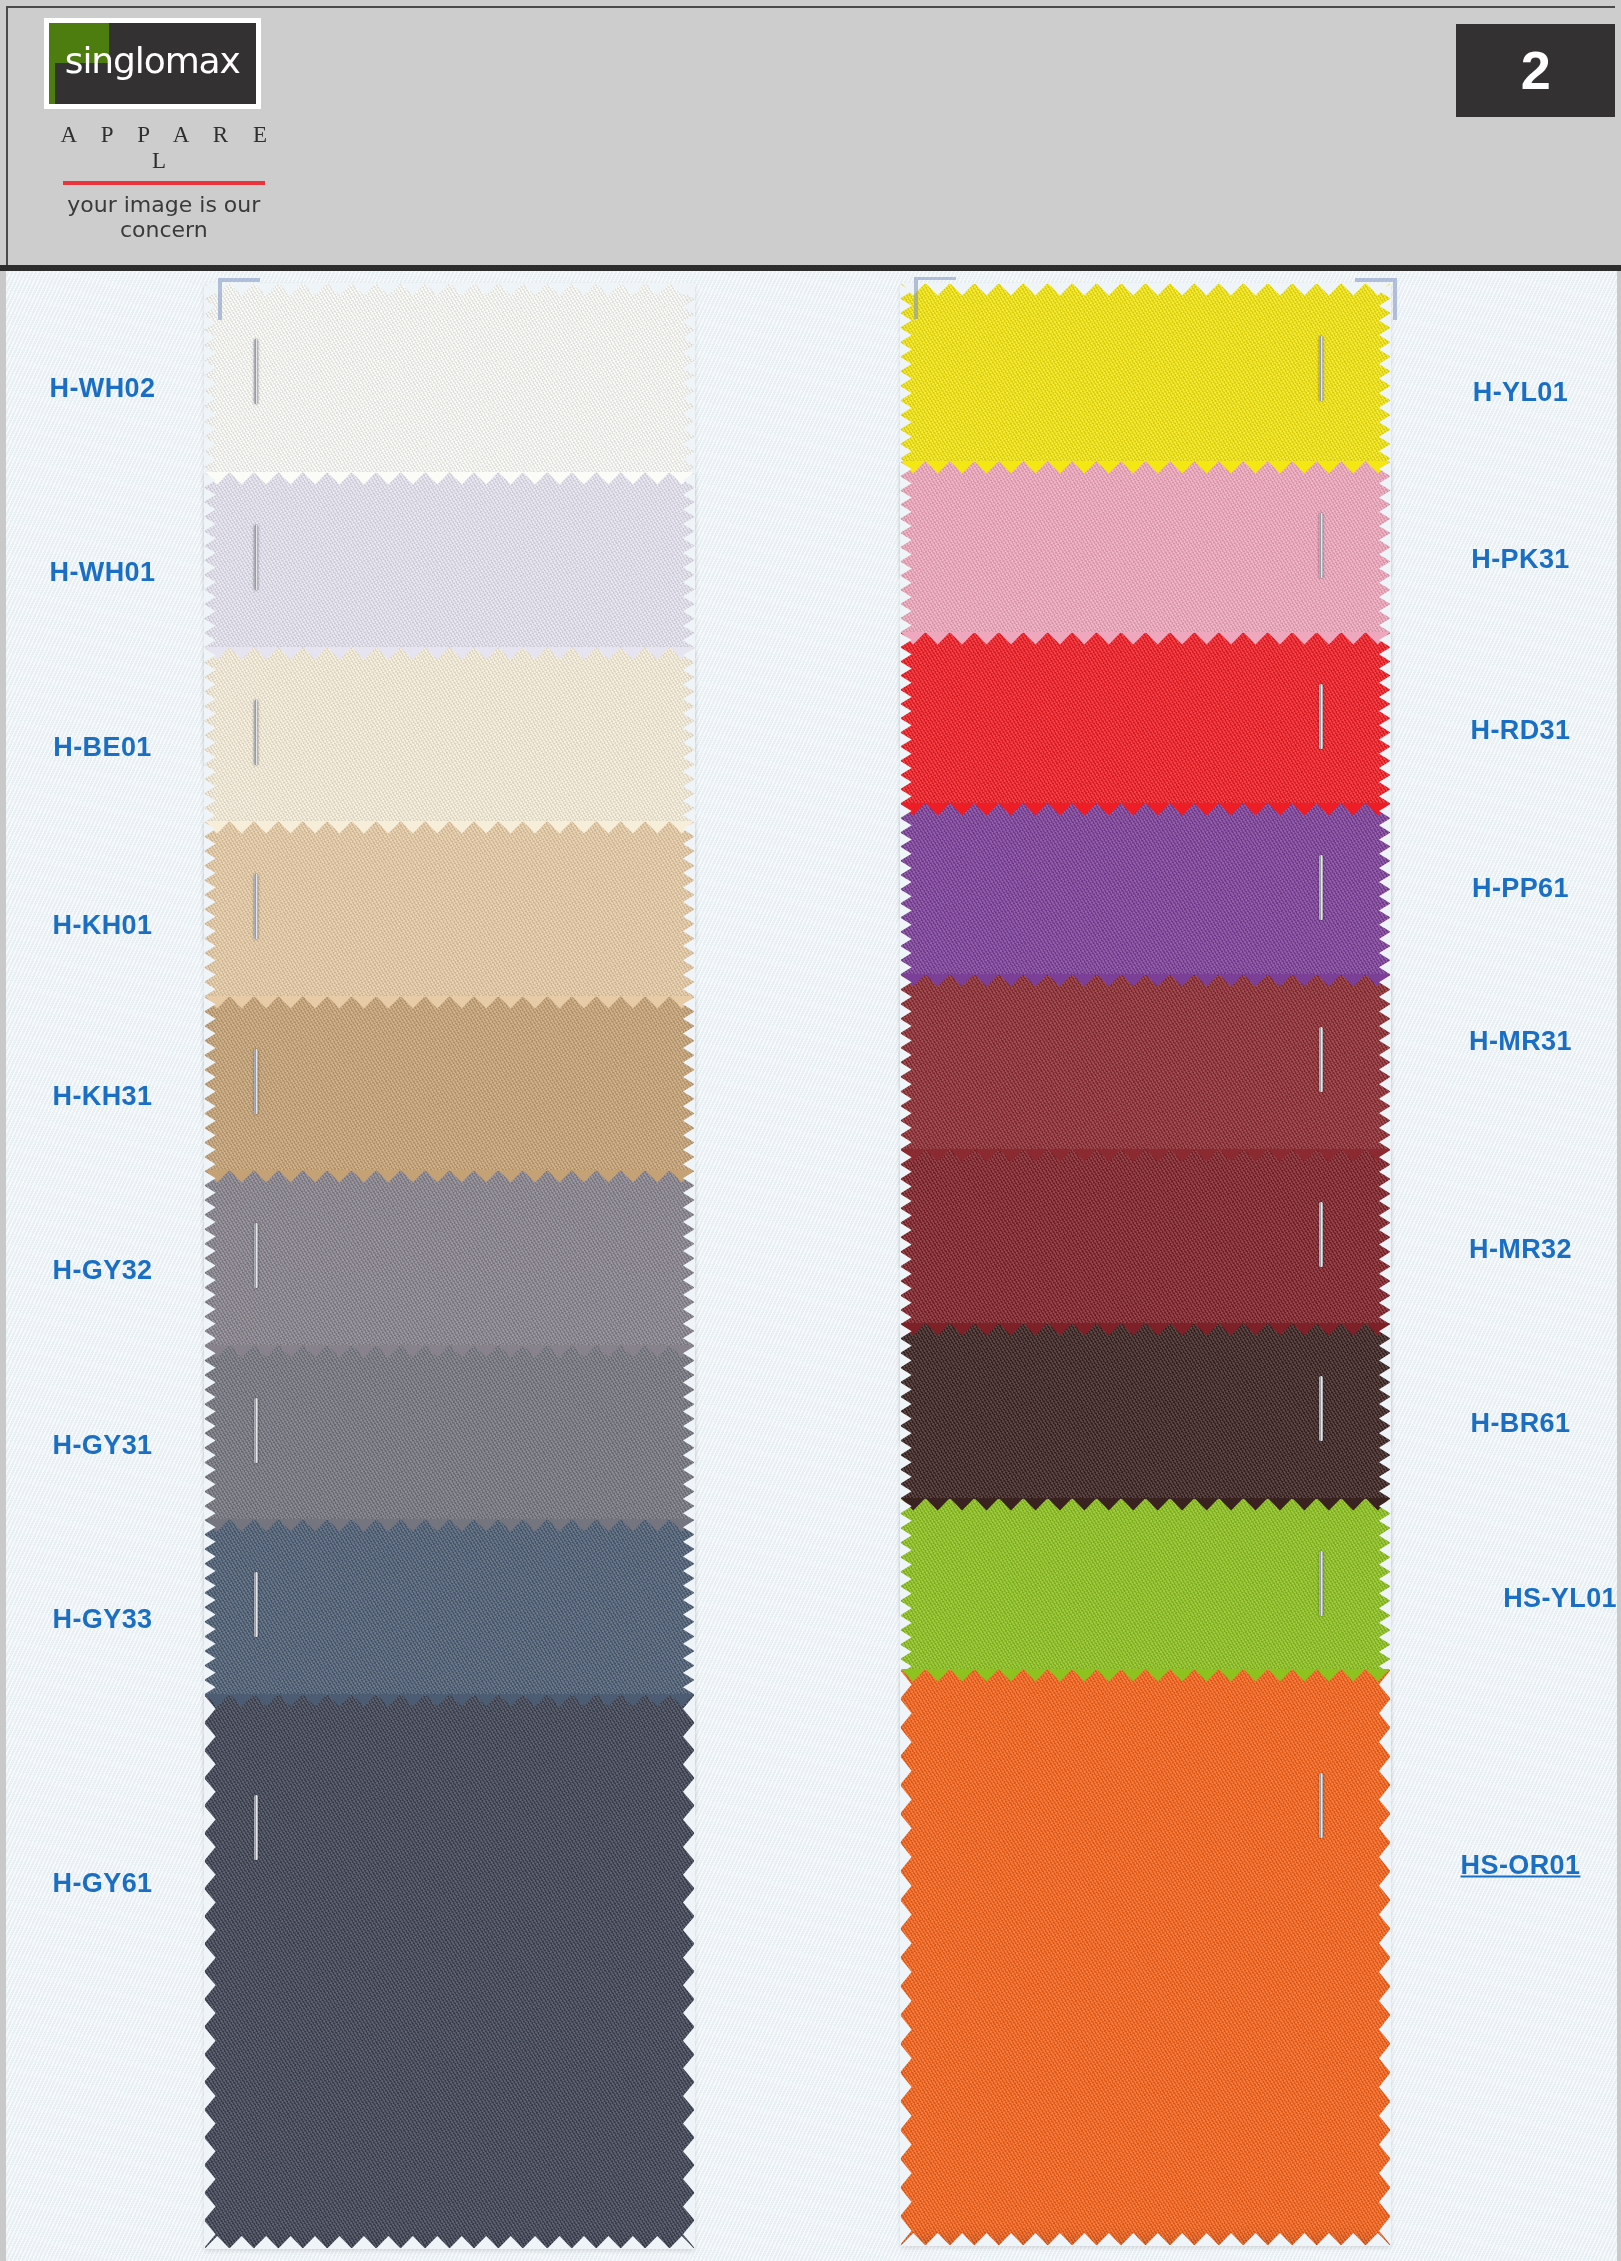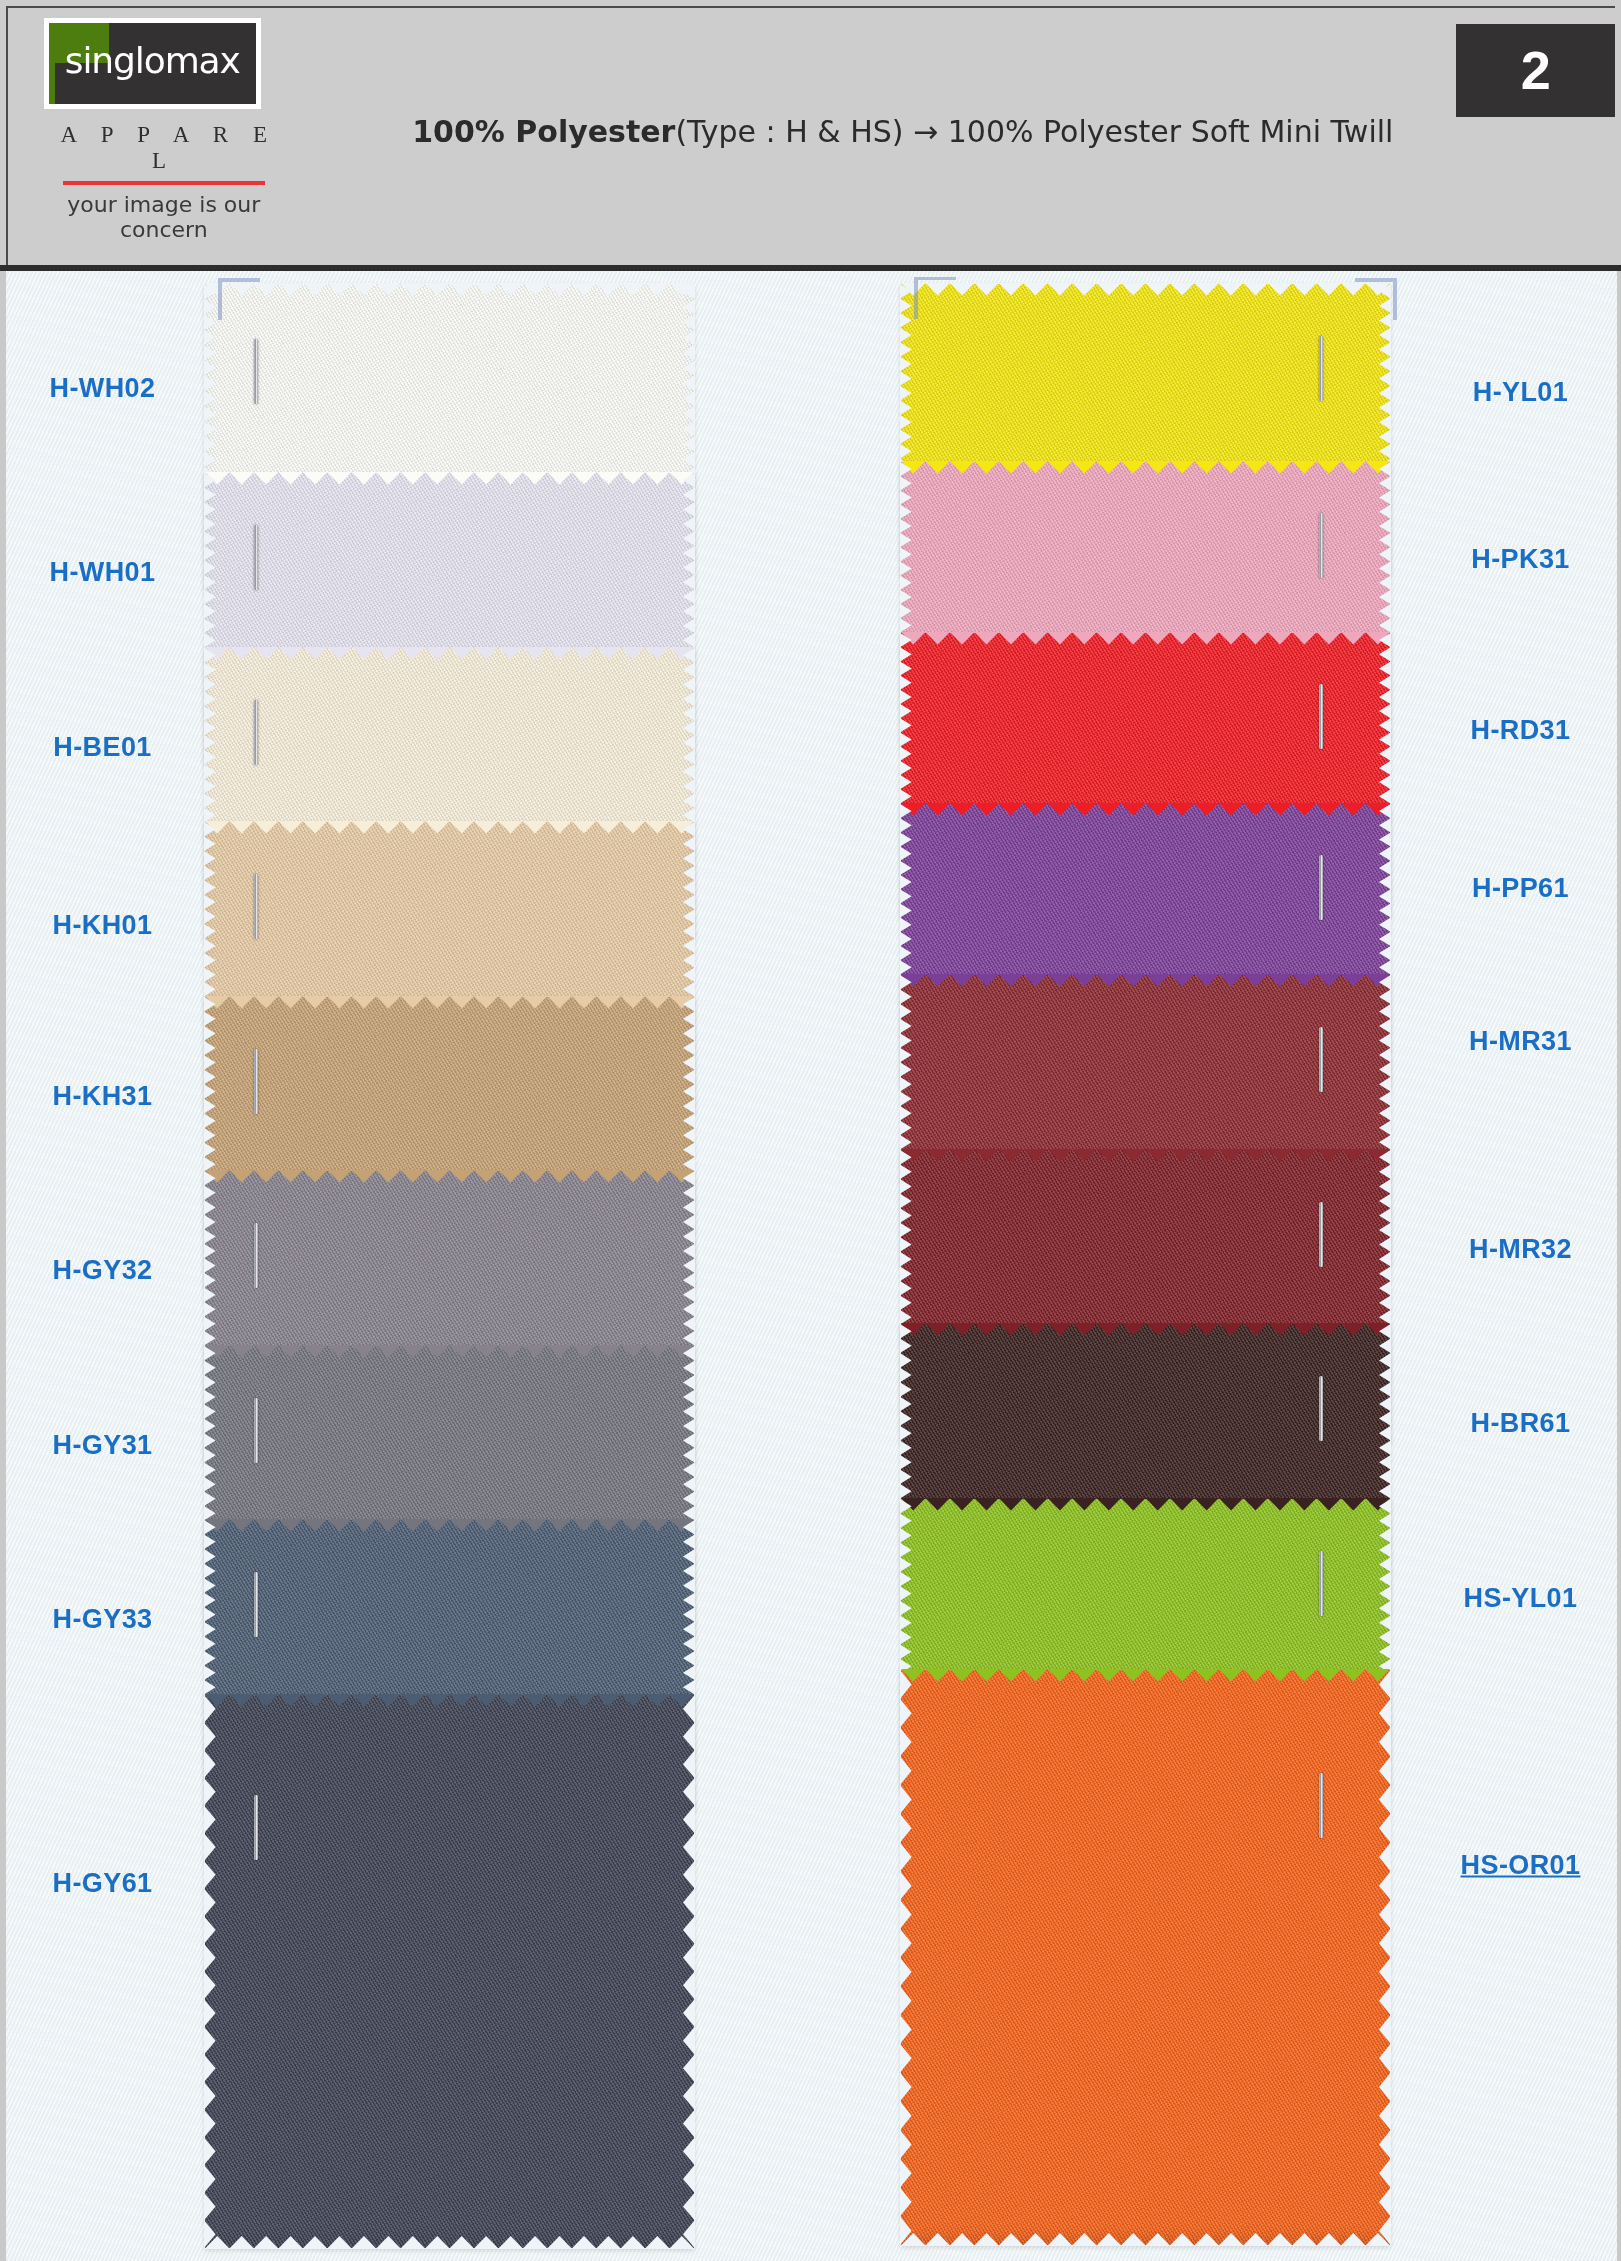--- a/index.html
+++ b/index.html
@@ -204,24 +204,20 @@
       <div class="logo-box">
         <div class="logo-dark"></div>
         <div class="logo-dark-b"></div>
         <div class="logo-word">singlomax</div>
       </div>
       <div class="brand-apparel">A P P A R E L</div>
       <div class="brand-rule"></div>
       <div class="brand-tag">your image is our concern</div>
     </div>
 
-    <div class="title">
-      <b>100% Polyester</b>
-        <span> (Type : H &amp; HS) → 100% Polyester Soft Mini Twill</span>
-    </div>
 
     <div class="pagenum">2</div>
   </div>
 </div>
 
 <div class="page">
 
   <div class="labelcol left" id="labels-left">
       <div class="swatch-label" style="top: 117px;">H-WH02</div>
       <div class="swatch-label" style="top: 301px;">H-WH01</div>
@@ -234,21 +230,21 @@
       <div class="swatch-label" style="top: 1612px;">H-GY61</div>
     </div>
   <div class="labelcol right" id="labels-right">
       <div class="swatch-label" style="top: 121px;">H-YL01</div>
       <div class="swatch-label" style="top: 288px;">H-PK31</div>
       <div class="swatch-label" style="top: 459px;">H-RD31</div>
       <div class="swatch-label" style="top: 617px;">H-PP61</div>
       <div class="swatch-label" style="top: 770px;">H-MR31</div>
       <div class="swatch-label" style="top: 978px;">H-MR32</div>
       <div class="swatch-label" style="top: 1152px;">H-BR61</div>
-      <div class="swatch-label" style="top: 1327px;">HS-YL01</div>
+      <div class="swatch-label" style="top: 1327px; text-align: right;">HS-YL01</div>
       <div class="swatch-label" style="top: 1594px; text-decoration: underline;">HS-OR01</div>
     </div>
 
   <div class="stack left" id="stack-left">
       <div class="swatch" style="top: 0px; height: 305px; z-index: 1;">
         <div class="cloth" style="background: rgb(251, 251, 248); mask-image: none; box-shadow: rgba(0, 0, 0, 0.22) 0px -10.2px 17.5px -7.3px inset, rgba(0, 0, 0, 0.16) 0px 2.2px 5.1px;"></div>
         <div class="zig top">
           <svg preserveAspectRatio="none" viewBox="0 0 600 18" style="width: 100%; height: 100%; display: block;">
             <path d="M0,0 L15,18 L30,0 L45,18 L60,0 L75,18 L90,0 L105,18 L120,0 L135,18 L150,0 L165,18 L180,0 L195,18 L210,0 L225,18 L240,0 L255,18 L270,0 L285,18 L300,0 L315,18 L330,0 L345,18 L360,0 L375,18 L390,0 L405,18 L420,0 L435,18 L450,0 L465,18 L480,0 L495,18 L510,0 L525,18 L540,0 L555,18 L570,0 L585,18 L600,0 L600,0 L600,-2 L0,-2 Z" fill="#eef4f7"></path>
           </svg>

